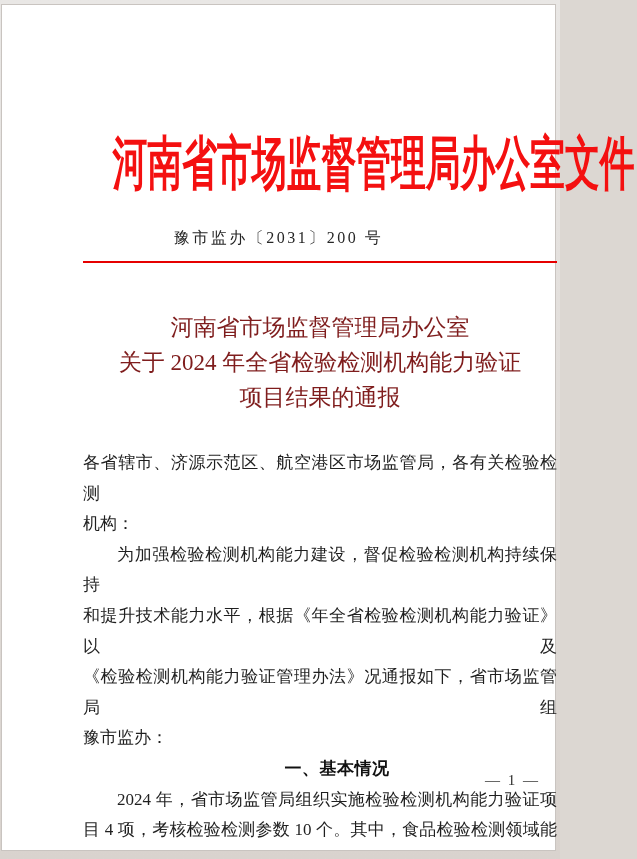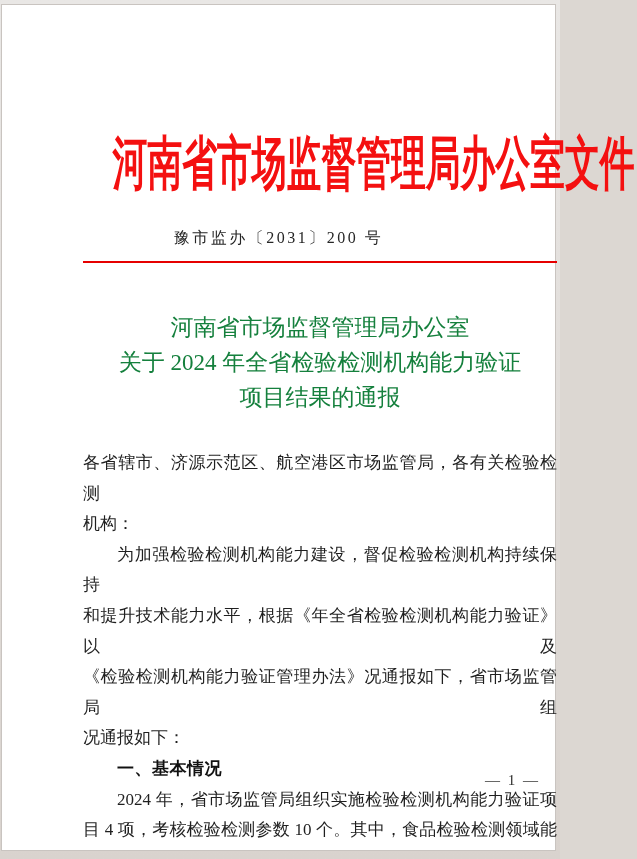--- a/index.html
+++ b/index.html
@@ -69,21 +69,21 @@
   
   .doc-title {
     position: absolute;
     left: 81px;
     width: 474px;
     top: 305px;
     text-align: center;
     font-size: 23px;
     line-height: 35px;
     font-weight: 500;
-    color: #15803d;
+    color: #7f1d1d;
   }
   
   .doc-body {
     position: absolute;
     left: 81px;
     width: 474px;
     top: 443px;
     font-size: 17px;
     line-height: 30.6px;
     color: #1f1f1f;
@@ -93,20 +93,21 @@
     white-space: normal;
     text-align: justify;
     text-align-last: justify;
   }
   .line.ind { text-indent: 34px; }
   .line.head {
     font-family: "Liberation Sans", "DejaVu Sans", sans-serif;
     font-weight: 700;
     color: #111111;
     letter-spacing: 0.5px;
+    text-align: center;
   }
   
   .page-number {
     position: absolute;
     top: 767px;
     left: 483px;
     font-size: 15px;
     letter-spacing: 2px;
     color: #30302f;
   }
@@ -128,21 +129,21 @@
       <div class="title-line">关于 2024 年全省检验检测机构能力验证</div>
       <div class="title-line">项目结果的通报</div>
     </div>
 
     <div class="doc-body">
       <div class="line fill">各省辖市、济源示范区、航空港区市场监管局，各有关检验检测</div>
       <div class="line">机构：</div>
       <div class="line ind fill">为加强检验检测机构能力建设，督促检验检测机构持续保持</div>
       <div class="line fill">和提升技术能力水平，根据《年全省检验检测机构能力验证》以及</div>
       <div class="line fill">《检验检测机构能力验证管理办法》况通报如下，省市场监管局组</div>
-      <div class="line">况通报如下：</div>
+      <div class="line">豫市监办：</div>
       <div class="line ind head">一、基本情况</div>
       <div class="line ind fill">2024 年，省市场监管局组织实施检验检测机构能力验证项</div>
       <div class="line fill">目 4 项，考核检验检测参数 10 个。其中，食品检验检测领域能</div>
     </div>
 
     <div class="page-number">— 1 —</div>
 
   </div>
 </div>
 

